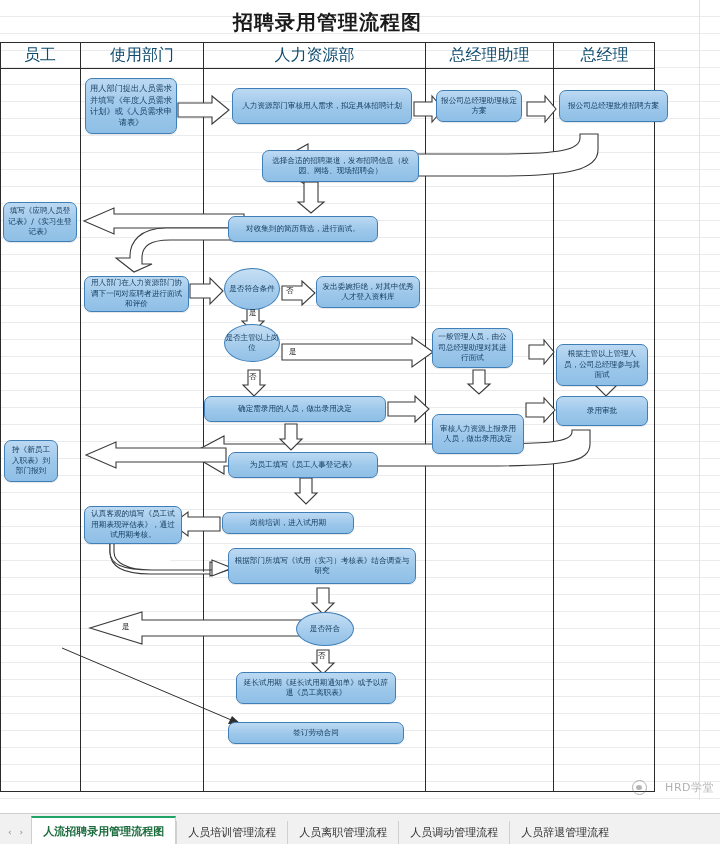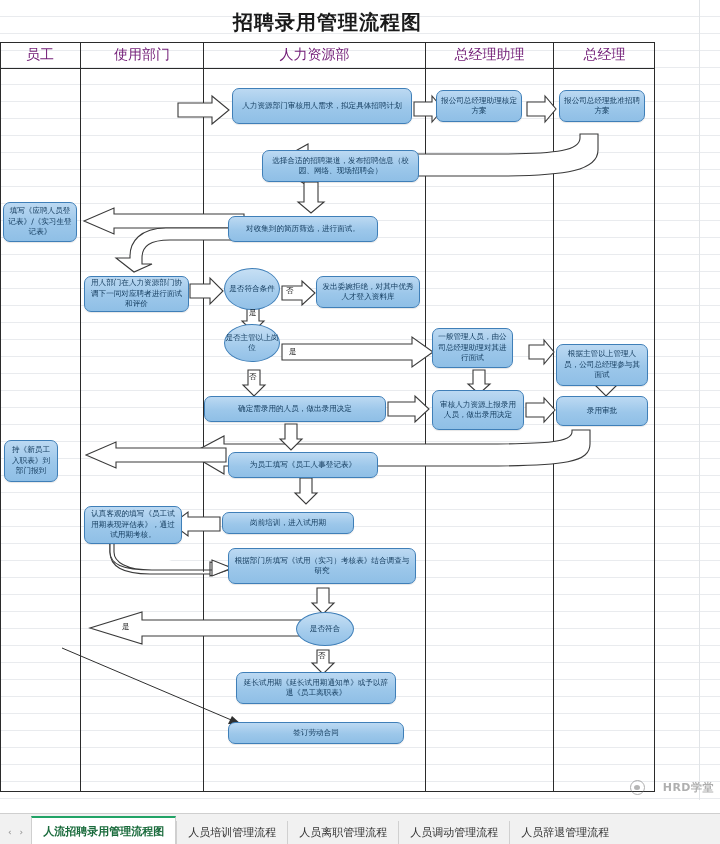--- a/index.html
+++ b/index.html
@@ -23,21 +23,21 @@
   .title{position:absolute;left:0;top:4px;width:655px;height:36px;z-index:6;
     display:flex;align-items:center;justify-content:center;
     font-size:20px;font-weight:bold;color:#1a1a1a;letter-spacing:1px;}
 
   
   .tbl{position:absolute;left:0;top:42px;width:655px;height:750px;z-index:1;
     border:1.6px solid #2b2b2b;box-sizing:border-box;}
   .hdr-row{position:absolute;left:0;top:42px;width:655px;height:27px;z-index:4;
     border-bottom:1.6px solid #2b2b2b;box-sizing:border-box;display:flex;}
   .hdr-cell{display:flex;align-items:center;justify-content:center;
-    font-size:14px;color:#701a75;box-sizing:border-box;}
+    font-size:16px;color:#0c4a6e;box-sizing:border-box;}
   .hdr-cell + .hdr-cell{border-left:1.4px solid #2b2b2b;}
   .c0{width:80px}.c1{width:123px}.c2{width:222px}.c3{width:128px}.c4{width:102px}
   .vline{position:absolute;top:42px;height:750px;width:0;
     border-left:1.4px solid #2b2b2b;z-index:3;}
 
   
   .box{position:absolute;z-index:5;box-sizing:border-box;
     background:linear-gradient(to bottom,#bcd9f2 0%,#9cc7ea 55%,#8fbfe6 100%);
     border:1px solid #3f7fb8;border-radius:7px;
     display:flex;align-items:center;justify-content:center;text-align:center;
@@ -56,21 +56,21 @@
   .ar path,.ar polygon{fill:#ffffff;stroke:#3a3a3a;stroke-width:1.1;}
   .thinline{position:absolute;z-index:4;}
   .thinline svg path{fill:none;stroke:#2f2f2f;stroke-width:1;}
   .thinline svg polygon{fill:#2f2f2f;stroke:none;}
 
   .albl{position:absolute;z-index:7;font-size:7.5px;color:#111;
     line-height:1;}
 
   
   .wm{position:absolute;right:6px;top:780px;z-index:8;
-    display:flex;align-items:center;gap:18px;opacity:.55;font-weight:bold;}
+    display:flex;align-items:center;gap:18px;opacity:.55;}
   .wm .logo{width:13px;height:13px;border-radius:50%;
     border:1.2px solid #6b6b6b;position:relative;}
   .wm .logo:after{content:"";position:absolute;left:3px;top:3.5px;
     width:6px;height:5px;border-radius:50%;background:#7a7a7a;}
   .wm .txt{font-size:11px;color:#6f6f6f;letter-spacing:.5px;}
 
   
   .tabbar{position:absolute;left:0;bottom:0;width:720px;height:30px;z-index:9;
     background:#f1f1f1;border-top:1px solid #cfcfcf;display:flex;align-items:flex-end;}
   .navbtns{display:flex;align-items:center;gap:8px;padding:0 8px 7px 8px;
@@ -269,26 +269,27 @@
   </div>
   <div class="albl" style="left:318px;top:652px">否</div>
 
   <div class="thinline" style="left:60px;top:646px">
     <svg width="190" height="84" viewBox="0 0 190 84">
       <path d="M2,2 L176,76"></path>
       <polygon points="182,79 168,78 172,70"></polygon>
     </svg>
   </div>
 
+  <div class="box lead" style="left:85px;top:78px;width:92px;height:56px">用人部门提出人员需求并填写《年度人员需求计划》或《人员需求申请表》</div>
 
   <div class="box" style="left:232px;top:88px;width:180px;height:36px">人力资源部门审核用人需求，拟定具体招聘计划</div>
 
   <div class="box" style="left:436px;top:90px;width:86px;height:32px">报公司总经理助理核定方案</div>
 
-  <div class="box" style="left:559px;top:90px;width:86px;height:32px">报公司总经理批准招聘方案</div>
+  <div class="box" style="left:559px;top:90px;width:109px;height:32px">报公司总经理批准招聘方案</div>
 
   <div class="box" style="left:262px;top:150px;width:157px;height:32px">选择合适的招聘渠道，发布招聘信息（校园、网络、现场招聘会）</div>
 
   <div class="box" style="left:3px;top:202px;width:74px;height:40px">填写《应聘人员登记表》/《实习生登记表》</div>
 
   <div class="box" style="left:228px;top:216px;width:150px;height:26px">对收集到的简历筛选，进行面试。</div>
 
   <div class="box" style="left:84px;top:276px;width:105px;height:36px">用人部门在人力资源部门协调下一同对应聘者进行面试和评价</div>
 
   <div class="ell" style="left:224px;top:268px;width:56px;height:42px">是否符合条件</div>
@@ -296,21 +297,21 @@
   <div class="box" style="left:316px;top:276px;width:104px;height:32px">发出委婉拒绝，对其中优秀人才登入资料库</div>
 
   <div class="ell" style="left:224px;top:324px;width:56px;height:38px">是否主管以上岗位</div>
 
   <div class="box" style="left:432px;top:328px;width:81px;height:40px">一般管理人员，由公司总经理助理对其进行面试</div>
 
   <div class="box" style="left:556px;top:344px;width:92px;height:42px">根据主管以上管理人员，公司总经理参与其面试</div>
 
   <div class="box" style="left:204px;top:396px;width:182px;height:26px">确定需录用的人员，做出录用决定</div>
 
-  <div class="box" style="left:432px;top:390px;width:92px;height:40px">审核人力资源上报录用人员，做出录用决定</div>
+  <div class="box" style="left:432px;top:414px;width:92px;height:40px">审核人力资源上报录用人员，做出录用决定</div>
 
   <div class="box" style="left:556px;top:396px;width:92px;height:30px">录用审批</div>
 
   <div class="box" style="left:228px;top:452px;width:150px;height:26px">为员工填写《员工人事登记表》</div>
 
   <div class="box" style="left:4px;top:440px;width:54px;height:42px">持《新员工入职表》到部门报到</div>
 
   <div class="box" style="left:222px;top:512px;width:132px;height:22px">岗前培训，进入试用期</div>
 
   <div class="box" style="left:84px;top:506px;width:98px;height:38px">认真客观的填写《员工试用期表现评估表》，通过试用期考核。</div>

